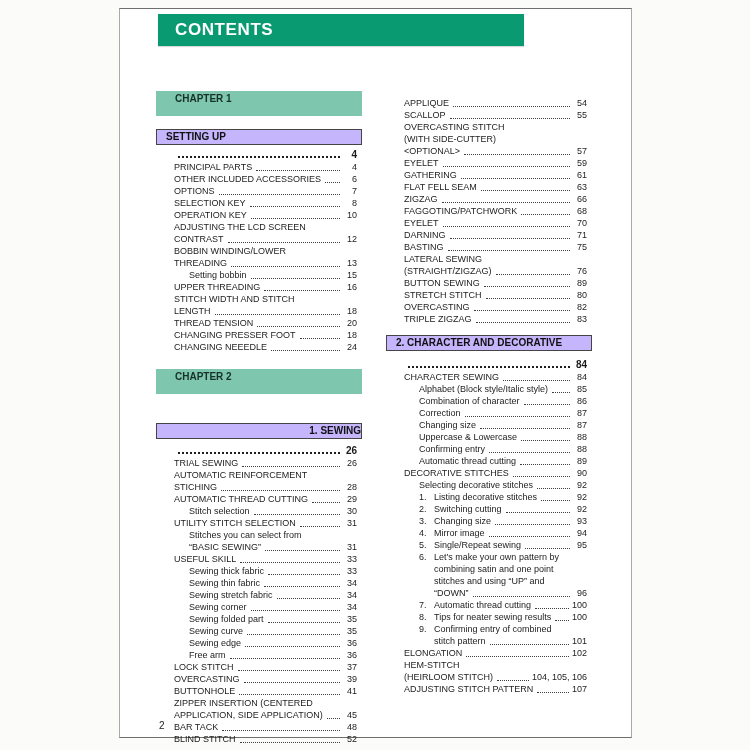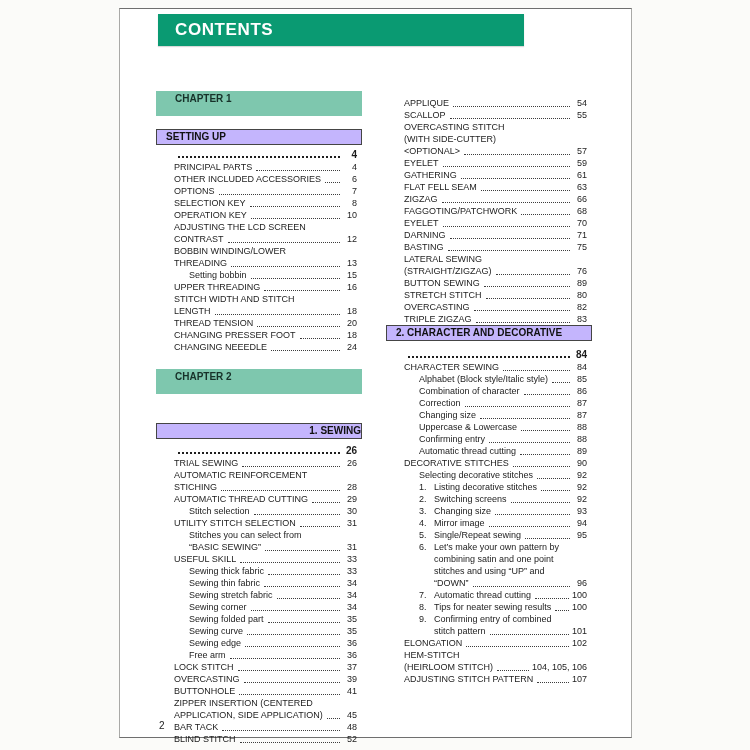--- a/index.html
+++ b/index.html
@@ -36,21 +36,21 @@
     padding-left:19px; color:#173129;
   }
   .chapter-bar.second { margin-top:16px; }
   .section-box {
     border:1px solid #454545; background:#c4b5fd;
     height:16px; line-height:14px;
     font-size:10px; font-weight:bold; padding-left:9px; color:#101010;
   }
   .col-left .section-box.first { margin-top:13px; margin-bottom:4px; }
   .col-left .section-box.sewing { margin-top:29px; margin-bottom:6px;text-align:right; }
-  .col-right .section-box { margin-top:0; margin-bottom:8px; }
+  .col-right .section-box { margin-top:10px; margin-bottom:8px; }
 
   .toc-list { width:100%; }
   .toc-row {
     display:flex; font-size:9px; line-height:12px;
     padding-right:5px; color:#1c1c1c;
   }
   .toc-row.lvl0 { padding-left:18px;justify-content:center; }
   .toc-row.lvl1 { padding-left:33px;justify-content:center; }
   .num { flex:none; width:15px; }
   .rowbody { flex:1; display:flex; flex-direction:column; min-width:0; }
@@ -689,21 +689,21 @@
               <span class="lbl">Listing decorative stitches</span>
               <span class="dots"></span>
               <span class="pg">92</span>
             </div>
           </div>
         </div>
         <div class="toc-row lvl1">
           <span class="num">2.</span>
           <div class="rowbody">
             <div class="lastline">
-              <span class="lbl">Switching screens</span>
+              <span class="lbl">Switching cutting</span>
               <span class="dots"></span>
               <span class="pg">92</span>
             </div>
           </div>
         </div>
         <div class="toc-row lvl1">
           <span class="num">3.</span>
           <div class="rowbody">
             <div class="lastline">
               <span class="lbl">Changing size</span>

